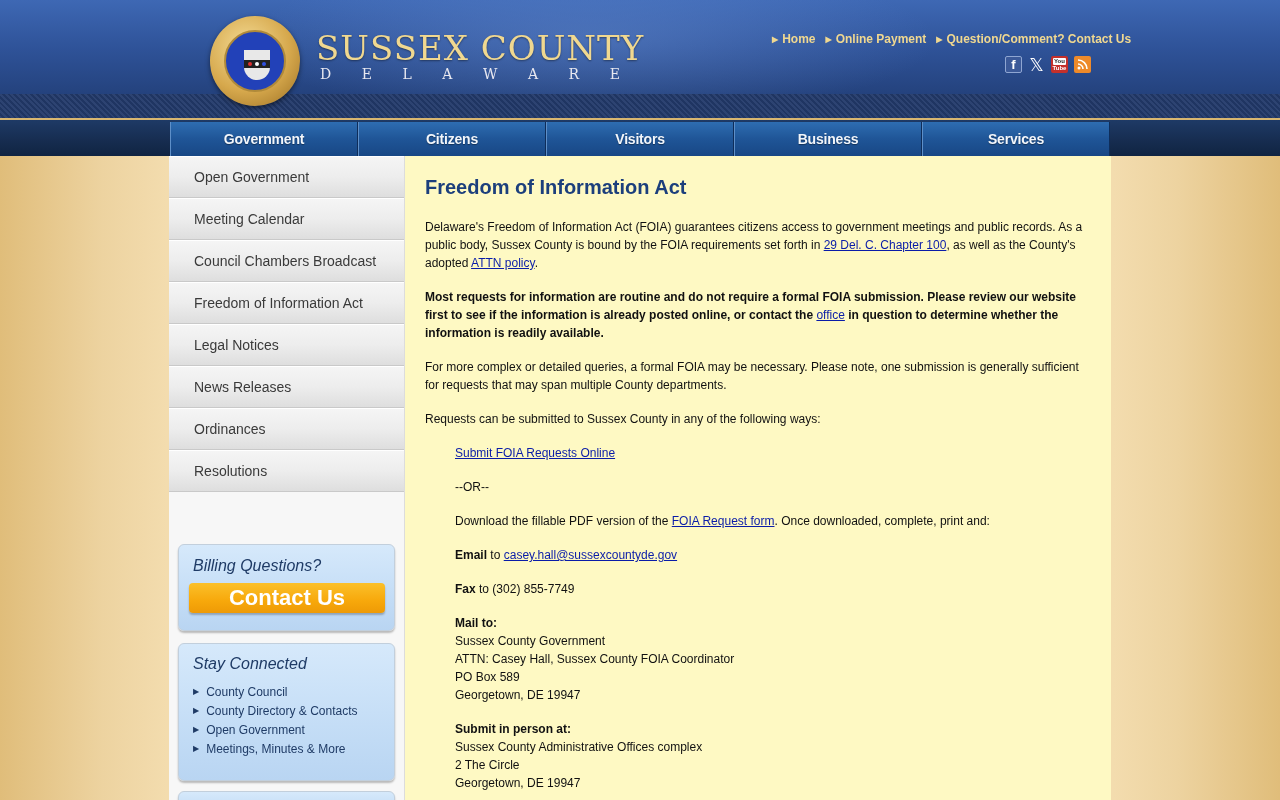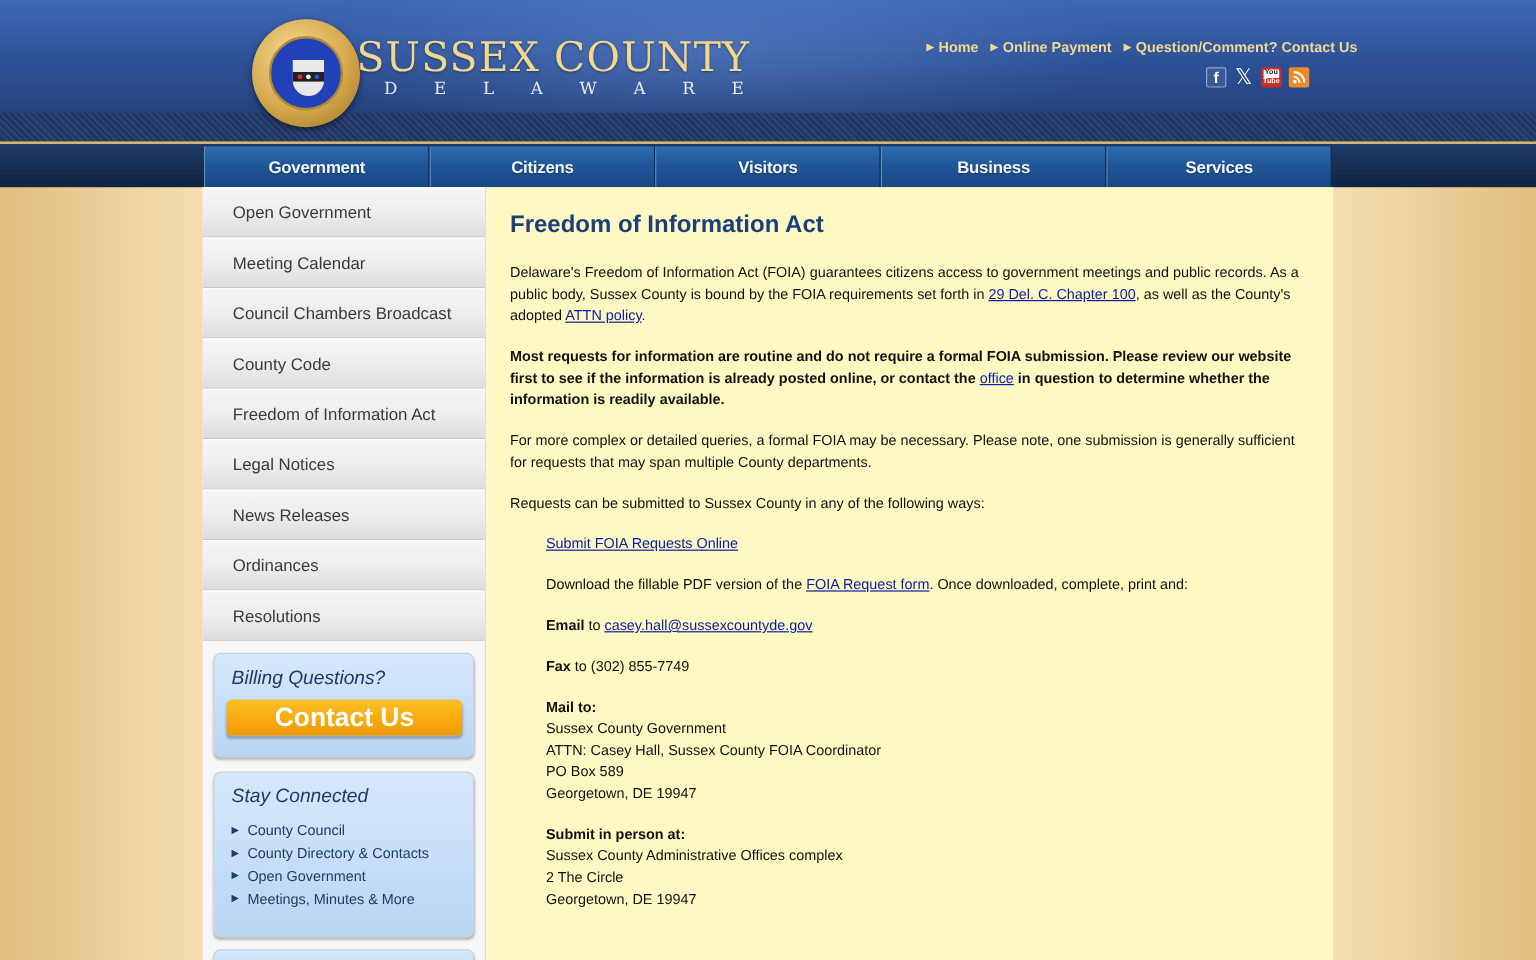--- a/index.html
+++ b/index.html
@@ -37,21 +37,21 @@
     border-radius: 0 0 13px 13px;
   }
   .seal-shield::before {
     content: ""; position: absolute; left: 0; top: 10px; width: 26px; height: 8px; background: #222;
   }
   .seal-shield::after {
     content: ""; position: absolute; left: 4px; top: 12px; width: 4px; height: 4px; border-radius: 50%;
     background: #e03030; box-shadow: 7px 0 0 #fff, 14px 0 0 #3050e0;
   }
   .logo-title {
-    position: absolute; left: 297px; top: 28px; z-index: 2;
+    position: absolute; left: 316px; top: 28px; z-index: 2;
     font-family: "DejaVu Serif", serif; font-size: 34px; color: #f0d890; letter-spacing: 1px;
     text-shadow: 0 1px 2px rgba(0,0,0,0.4);
   }
   .logo-sub {
     position: absolute; left: 320px; top: 66px; width: 300px; z-index: 2;
     font-family: "DejaVu Serif", serif; font-size: 14px; color: #e8e8f0;
     display: flex; justify-content: space-between;
   }
   .toplinks {
     position: absolute; left: 772px; top: 32px; z-index: 2; display: flex; gap: 10px;
@@ -183,21 +183,20 @@
     <div class="nav-item">Business</div>
     <div class="nav-item">Services</div>
   </div>
 </div>
 
 <div class="page">
   <div class="sidebar">
     <div class="side-item">Open Government</div>
     <div class="side-item">Meeting Calendar</div>
     <div class="side-item">Council Chambers Broadcast</div>
-    <div class="side-item">County Code</div>
     <div class="side-item">Freedom of Information Act</div>
     <div class="side-item">Legal Notices</div>
     <div class="side-item">News Releases</div>
     <div class="side-item">Ordinances</div>
     <div class="side-item">Resolutions</div>
 
     <div class="box billing">
       <div class="box-title">Billing Questions?</div>
       <div class="contact-btn">Contact Us</div>
     </div>
@@ -232,20 +231,21 @@
     <p>
       <span>Delaware's Freedom of Information Act (FOIA) guarantees citizens access to government meetings and public records. As a public body, Sussex County is bound by the FOIA requirements set forth in </span><a>29 Del. C. Chapter 100</a><span>, as well as the County's adopted </span><a>ATTN policy</a><span>.</span>
     </p>
     <p class="bold">
       <span>Most requests for information are routine and do not require a formal FOIA submission. Please review our website first to see if the information is already posted online, or contact the </span><a style="font-weight:normal">office</a><span> in question to determine whether the information is readily available.</span>
     </p>
     <p>For more complex or detailed queries, a formal FOIA may be necessary. Please note, one submission is generally sufficient for requests that may span multiple County departments.</p>
     <p>Requests can be submitted to Sussex County in any of the following ways:</p>
     <div class="indent">
       <p><a>Submit FOIA Requests Online</a></p>
+      <p>--OR--</p>
       <p>
         <span>Download the fillable PDF version of the </span><a>FOIA Request form</a><span>. Once downloaded, complete, print and:</span>
       </p>
       <p>
         <span class="bold">Email</span><span> to </span><a>casey.hall@sussexcountyde.gov</a>
       </p>
       <p>
         <span class="bold">Fax</span><span> to (302) 855-7749</span>
       </p>
       <p>

